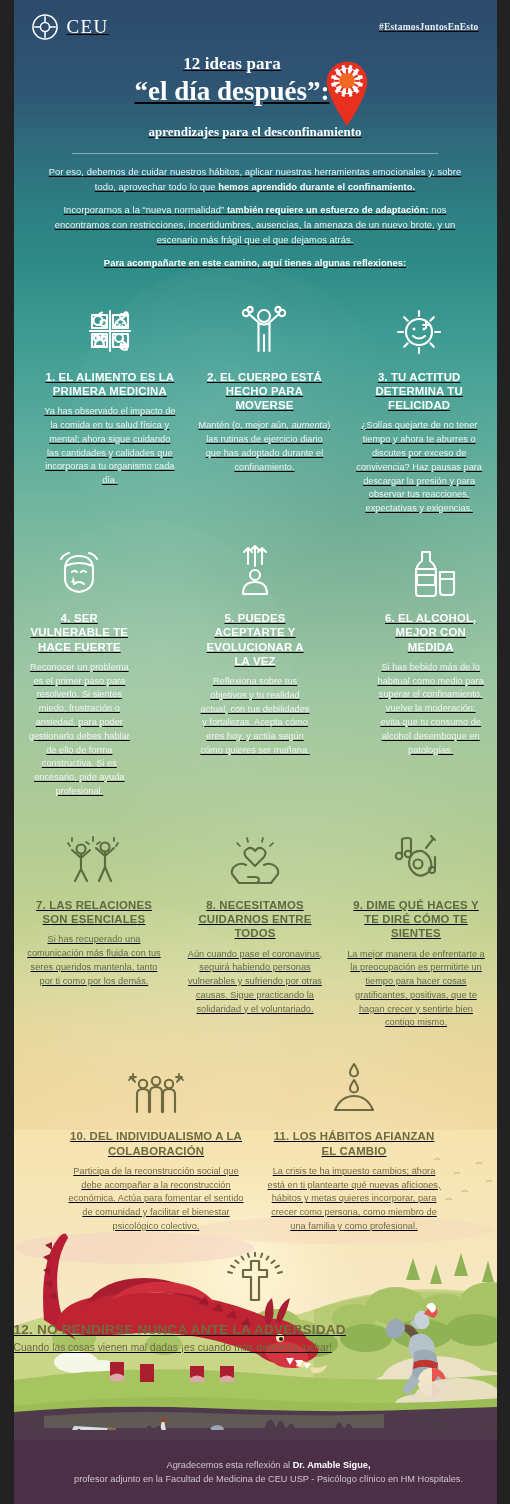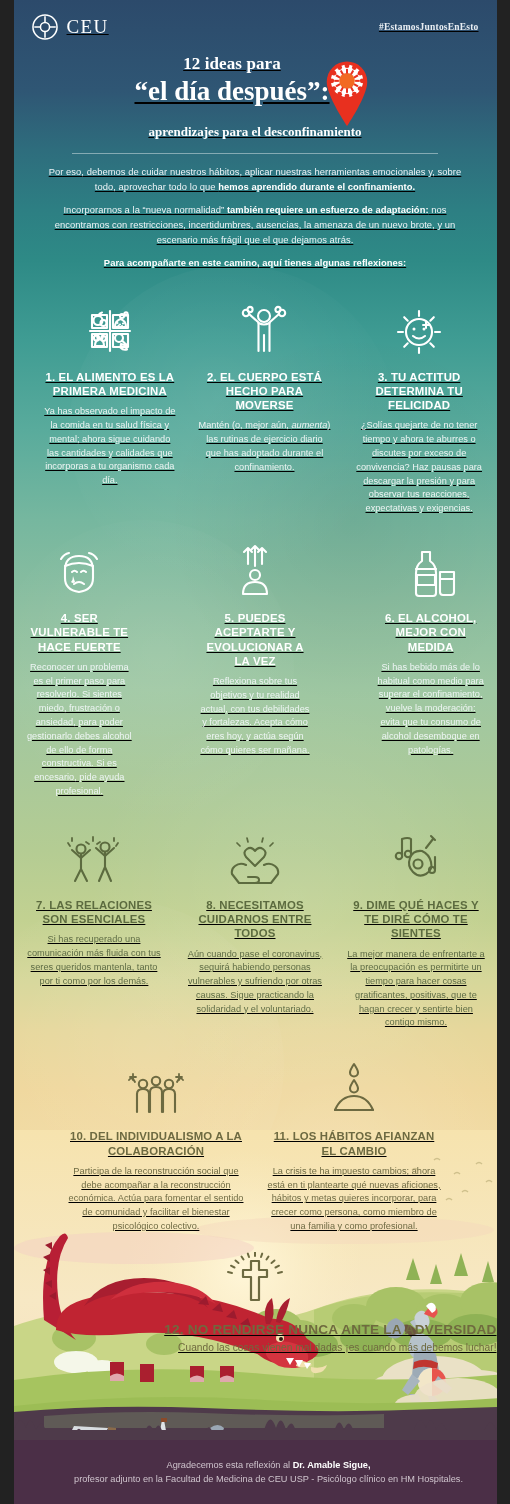--- a/index.html
+++ b/index.html
@@ -125,21 +125,21 @@
   .theme-dark .cell-title  { color:#5c6b3f; }
   .theme-dark .cell-body   { color:#5e6c45; }
   .theme-tan .cell-title   { color:#6d6a41; }
   .theme-tan .cell-body    { color:#6e6a43; }
 
   .row-a { margin-bottom:22px;padding-left:19px; }
   .row-b { margin-bottom:26px;gap:44px; }
   .row-c { margin-bottom:26px; }
 
   
-  .final { position:relative; z-index:6; text-align:right; margin-top:18px; }
+  .final { position:relative; z-index:6; text-align:left; margin-top:18px; }
   .final-icon { height:60px; display:flex; align-items:center; justify-content:center; }
   .final-title {
     font-size:13.6px; font-weight:700; color:#6f6a3f; letter-spacing:.2px;
     margin-top:10px;
   }
   .final-sub {
     font-size:10.2px; color:#6f6a3f; margin-top:5px; letter-spacing:.02px;
   }
 
   
@@ -305,21 +305,21 @@
           <svg width="52" height="54" viewBox="0 0 52 54" fill="none" stroke="#ffffff" stroke-width="2.1" stroke-linecap="round" stroke-linejoin="round">
             <path d="M12 24 q0 -14 14 -14 q14 0 14 14 v8 q0 12 -14 14 q-14 -2 -14 -14 z"></path>
             <path d="M12 20 q14 -6 28 0"></path>
             <path d="M19 26 q2.5 -2.5 5 0 M28 26 q2.5 -2.5 5 0"></path>
             <path d="M21 38 q5 -4 10 0"></path>
             <path d="M20 30 q0 4 -2 6 q2 2 4 0 q-1 -3 -2 -6 z" fill="#ffffff" stroke="none"></path>
             <path d="M8 13 q3 -5 8 -6 M44 13 q-3 -5 -8 -6"></path>
           </svg>
         </div>
         <div class="cell-title">4. SER VULNERABLE TE HACE FUERTE</div>
-        <div class="cell-body">Reconocer un problema es el primer paso para resolverlo. Si sientes miedo, frustración o ansiedad, para poder gestionarlo debes alcohol de ello de forma constructiva. Si es encesario, pide ayuda profesional.</div>
+        <div class="cell-body">Reconocer un problema es el primer paso para resolverlo. Si sientes miedo, frustración o ansiedad, para poder gestionarlo debes hablar de ello de forma constructiva. Si es encesario, pide ayuda profesional.</div>
       </div>
 
       <div class="cell">
         <div class="cell-icon">
           <svg width="52" height="56" viewBox="0 0 52 56" fill="none" stroke="#ffffff" stroke-width="2.1" stroke-linecap="round" stroke-linejoin="round">
             <path d="M19 20 L19 4 M15 8 L19 4 L23 8"></path>
             <path d="M26 22 L26 2 M22 6 L26 2 L30 6"></path>
             <path d="M33 20 L33 4 M29 8 L33 4 L37 8"></path>
             <circle cx="26" cy="31" r="5"></circle>
             <path d="M14 50 q0 -12 12 -12 q12 0 12 12 z"></path>

